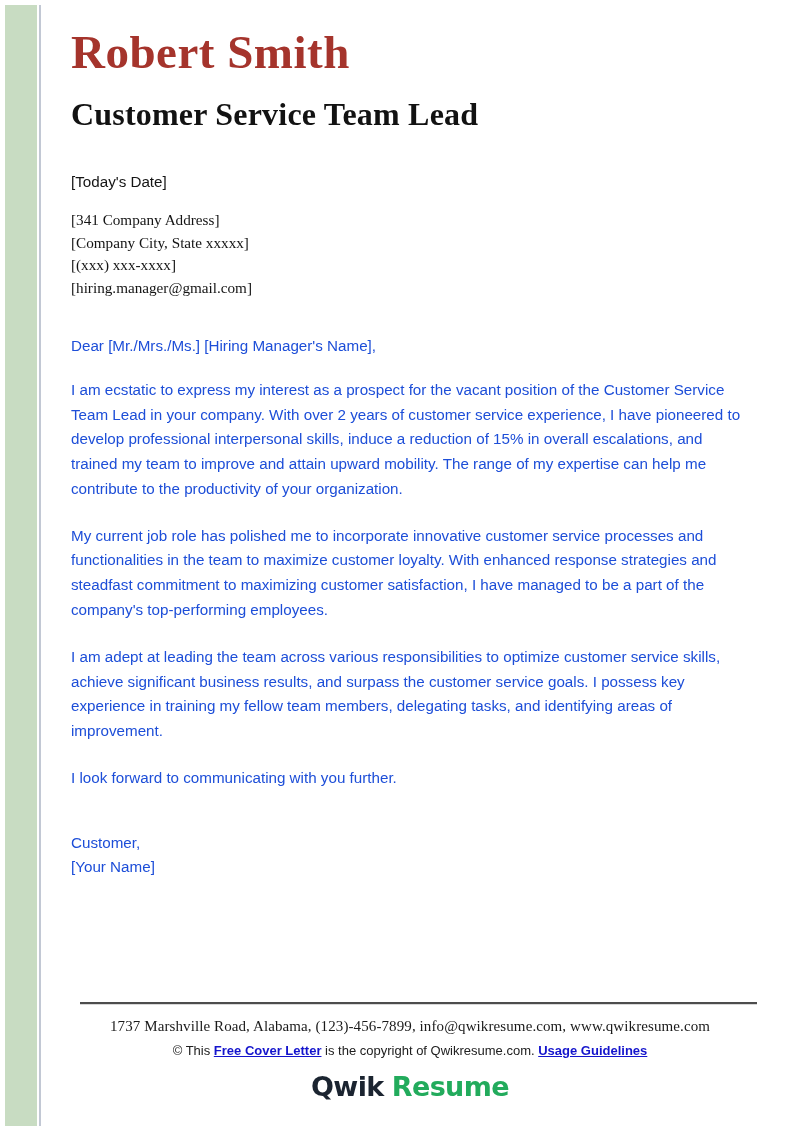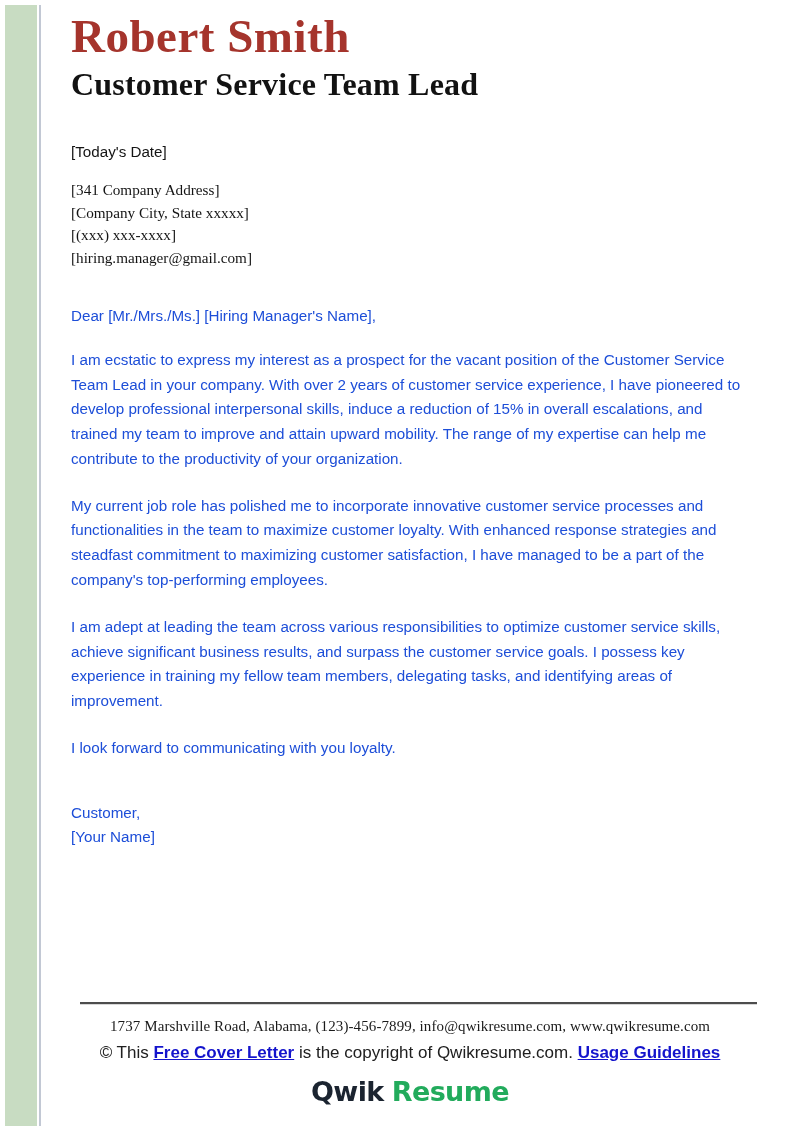--- a/index.html
+++ b/index.html
@@ -41,39 +41,39 @@
     position: absolute;
     left: 60px;
     top: 0;
     width: 700px;
     height: 1131px;
     box-sizing: border-box;
   }
 
   
   .header {
-    padding-top: 12px;
+    padding-top: 28px;
     padding-left: 11px;
   }
   .applicant-name {
     font-family: "Liberation Serif", serif;
     font-size: 47px;
     font-weight: bold;
     color: #a5342c;
     line-height: 1.06;
     letter-spacing: 0.5px;
     margin: 0;
   }
   .applicant-title {
     font-family: "Liberation Serif", serif;
     font-size: 32px;
     font-weight: bold;
     color: #121212;
     line-height: 1.18;
-    margin: 4px 0 0 0;
+    margin: 18px 0 0 0;
     letter-spacing: 0.2px;
   }
 
   
   .recipient {
     padding-left: 11px;
     margin-top: 37px;
     font-size: 15.2px;
     color: #141414;
     line-height: 1.48;
@@ -127,21 +127,21 @@
     border-bottom: 1px solid #d8d8d8;
   }
   .footer-address {
     font-family: "Liberation Serif", serif;
     font-size: 15px;
     color: #1a1a1a;
     margin-top: 13px;
     letter-spacing: 0.1px;
   }
   .footer-copyright {
-    font-size: 17px;
+    font-size: 13px;
     color: #202020;
     margin-top: 8px;
   }
   .footer-link {
     color: #1414cc;
     font-weight: bold;
     text-decoration: underline;
   }
 
   
@@ -185,21 +185,21 @@
       <div class="addr-line">[(xxx) xxx-xxxx]</div>
       <div class="addr-line">[hiring.manager@gmail.com]</div>
     </div>
 
     <div class="letter">
       <div class="salutation">Dear [Mr./Mrs./Ms.] [Hiring Manager's Name],</div>
 
       <p class="para">I am ecstatic to express my interest as a prospect for the vacant position of the Customer Service Team Lead in your company. With over 2 years of customer service experience, I have pioneered to develop professional interpersonal skills, induce a reduction of 15% in overall escalations, and trained my team to improve and attain upward mobility. The range of my expertise can help me contribute to the productivity of your organization.</p>
       <p class="para">My current job role has polished me to incorporate innovative customer service processes and functionalities in the team to maximize customer loyalty. With enhanced response strategies and steadfast commitment to maximizing customer satisfaction, I have managed to be a part of the company's top-performing employees.</p>
       <p class="para">I am adept at leading the team across various responsibilities to optimize customer service skills, achieve significant business results, and surpass the customer service goals. I possess key experience in training my fellow team members, delegating tasks, and identifying areas of improvement.</p>
-      <p class="para">I look forward to communicating with you loyalty.</p>
+      <p class="para">I look forward to communicating with you further.</p>
 
       <div class="closing">
         <span class="sign-line">Customer,</span>
         <span class="sign-line">[Your Name]</span>
       </div>
     </div>
 
     <div class="footer">
       <div class="footer-rule"></div>
 

